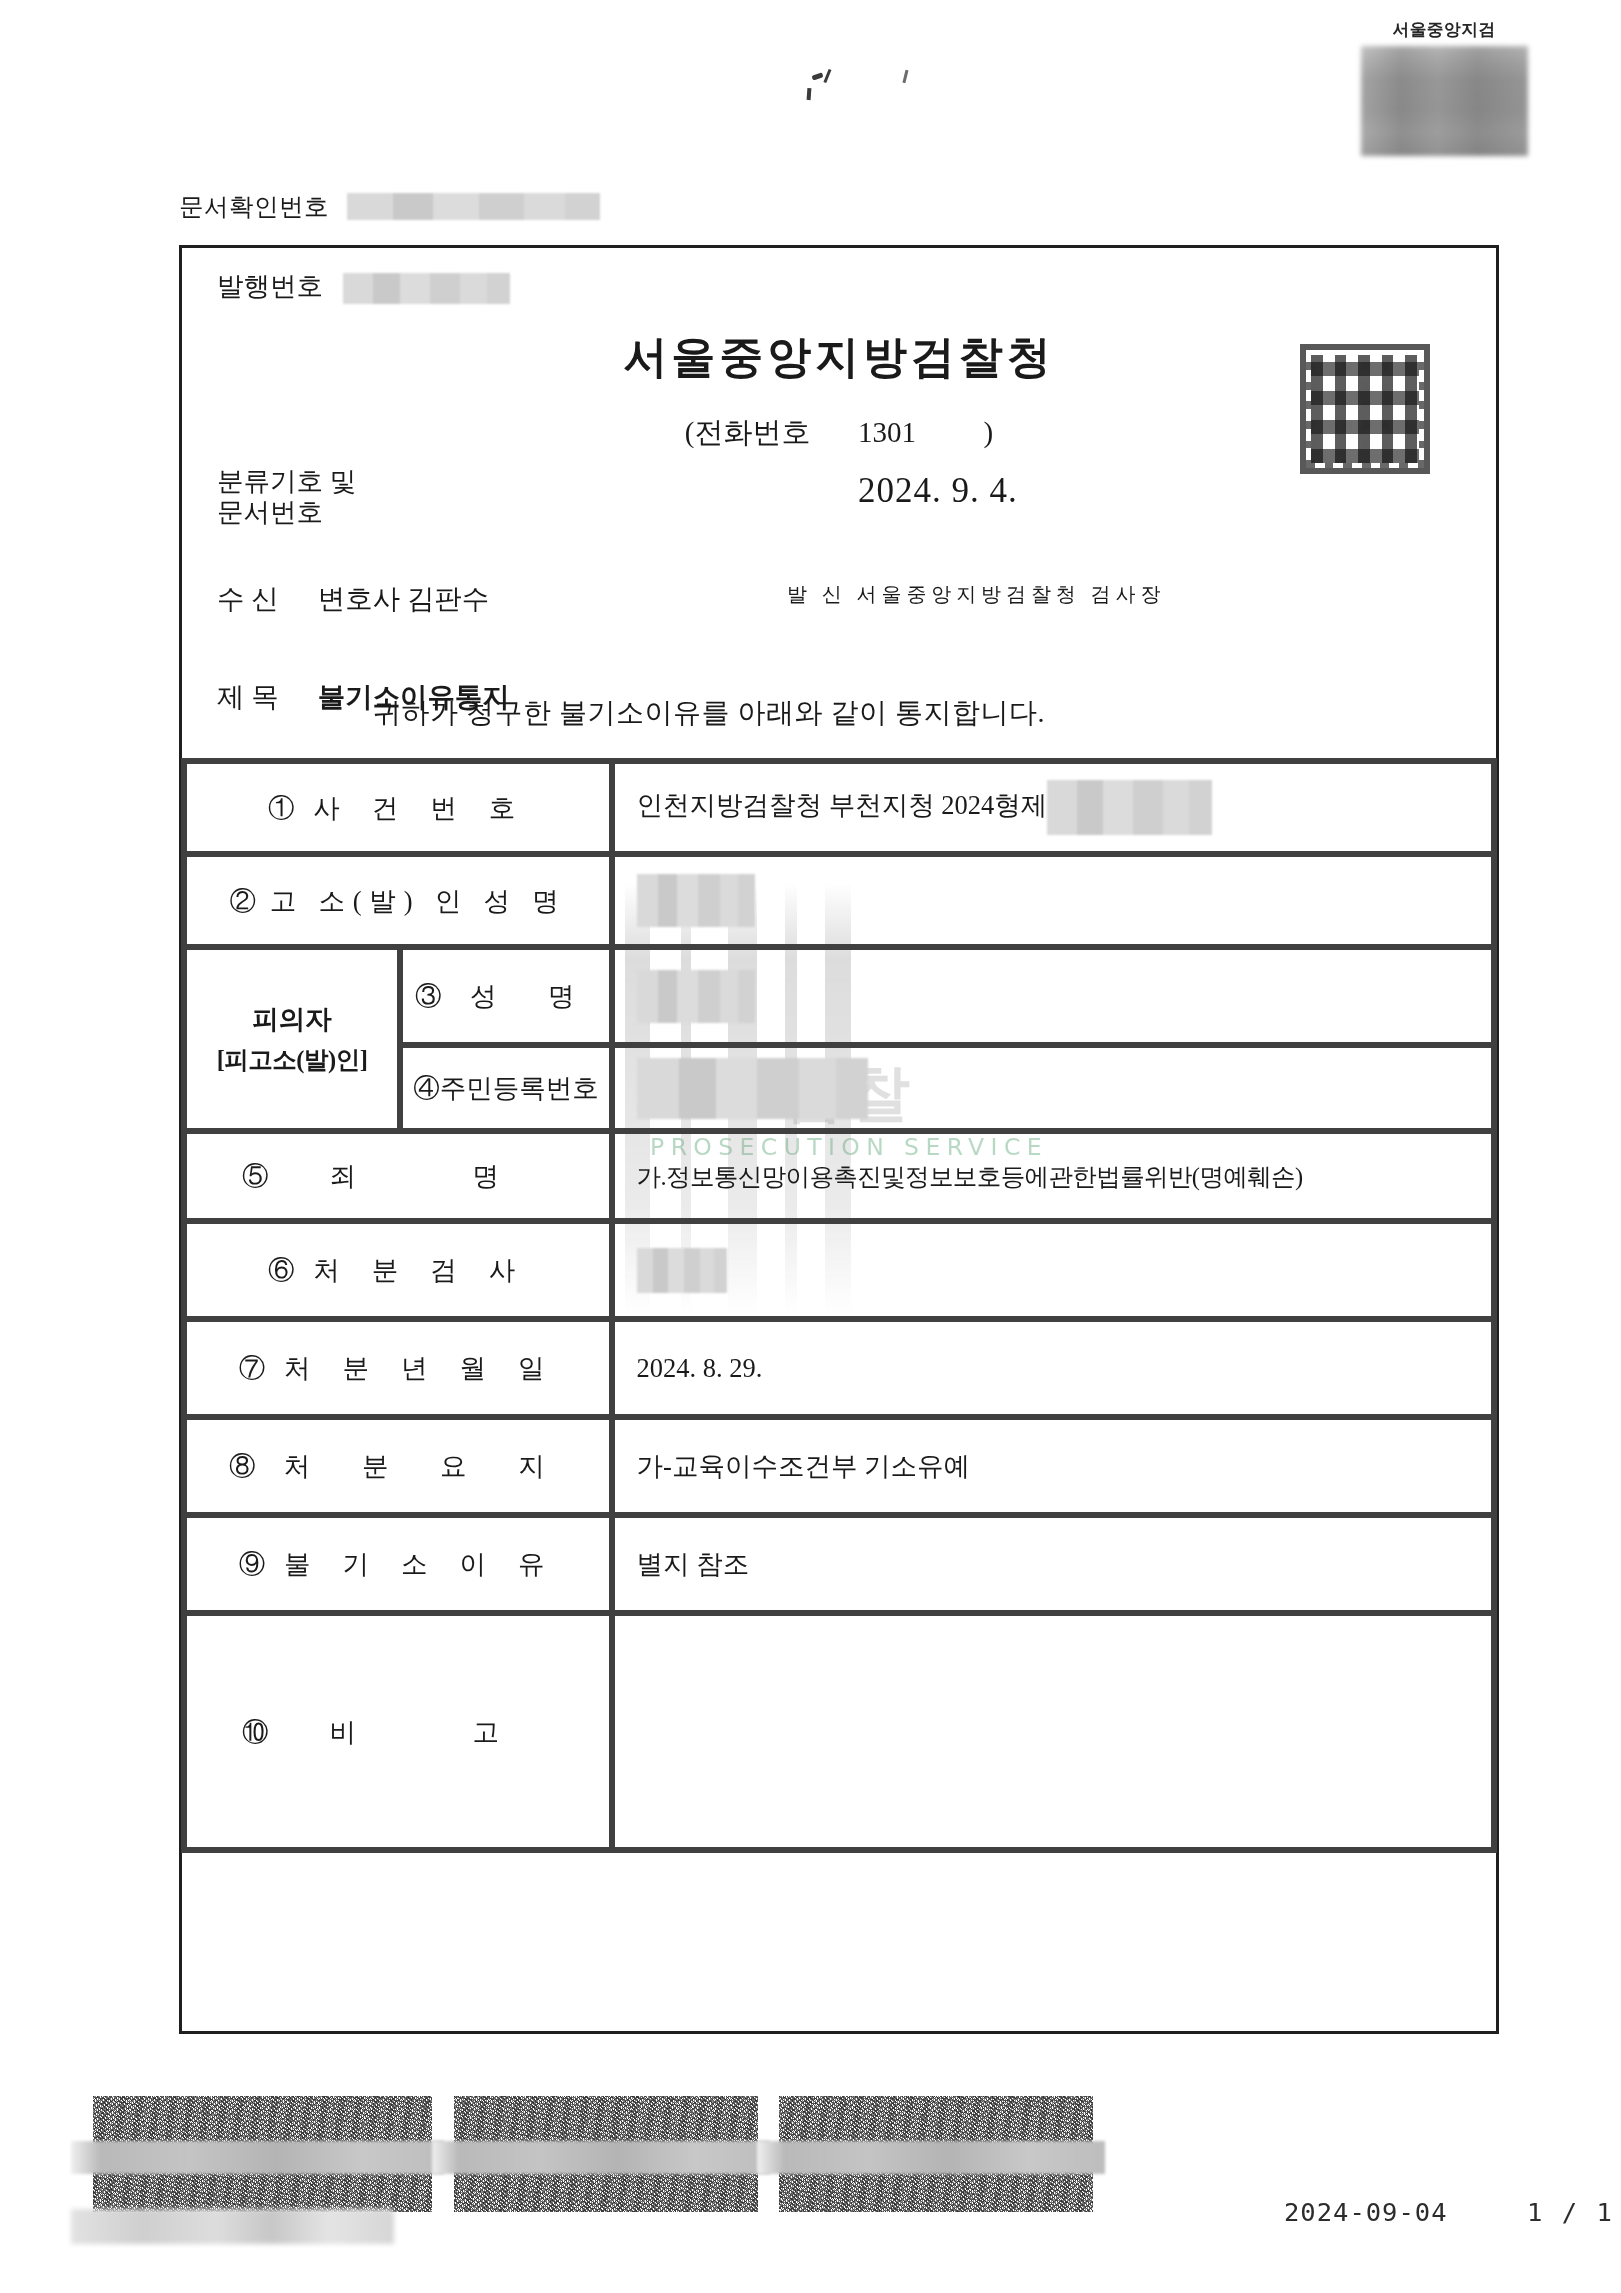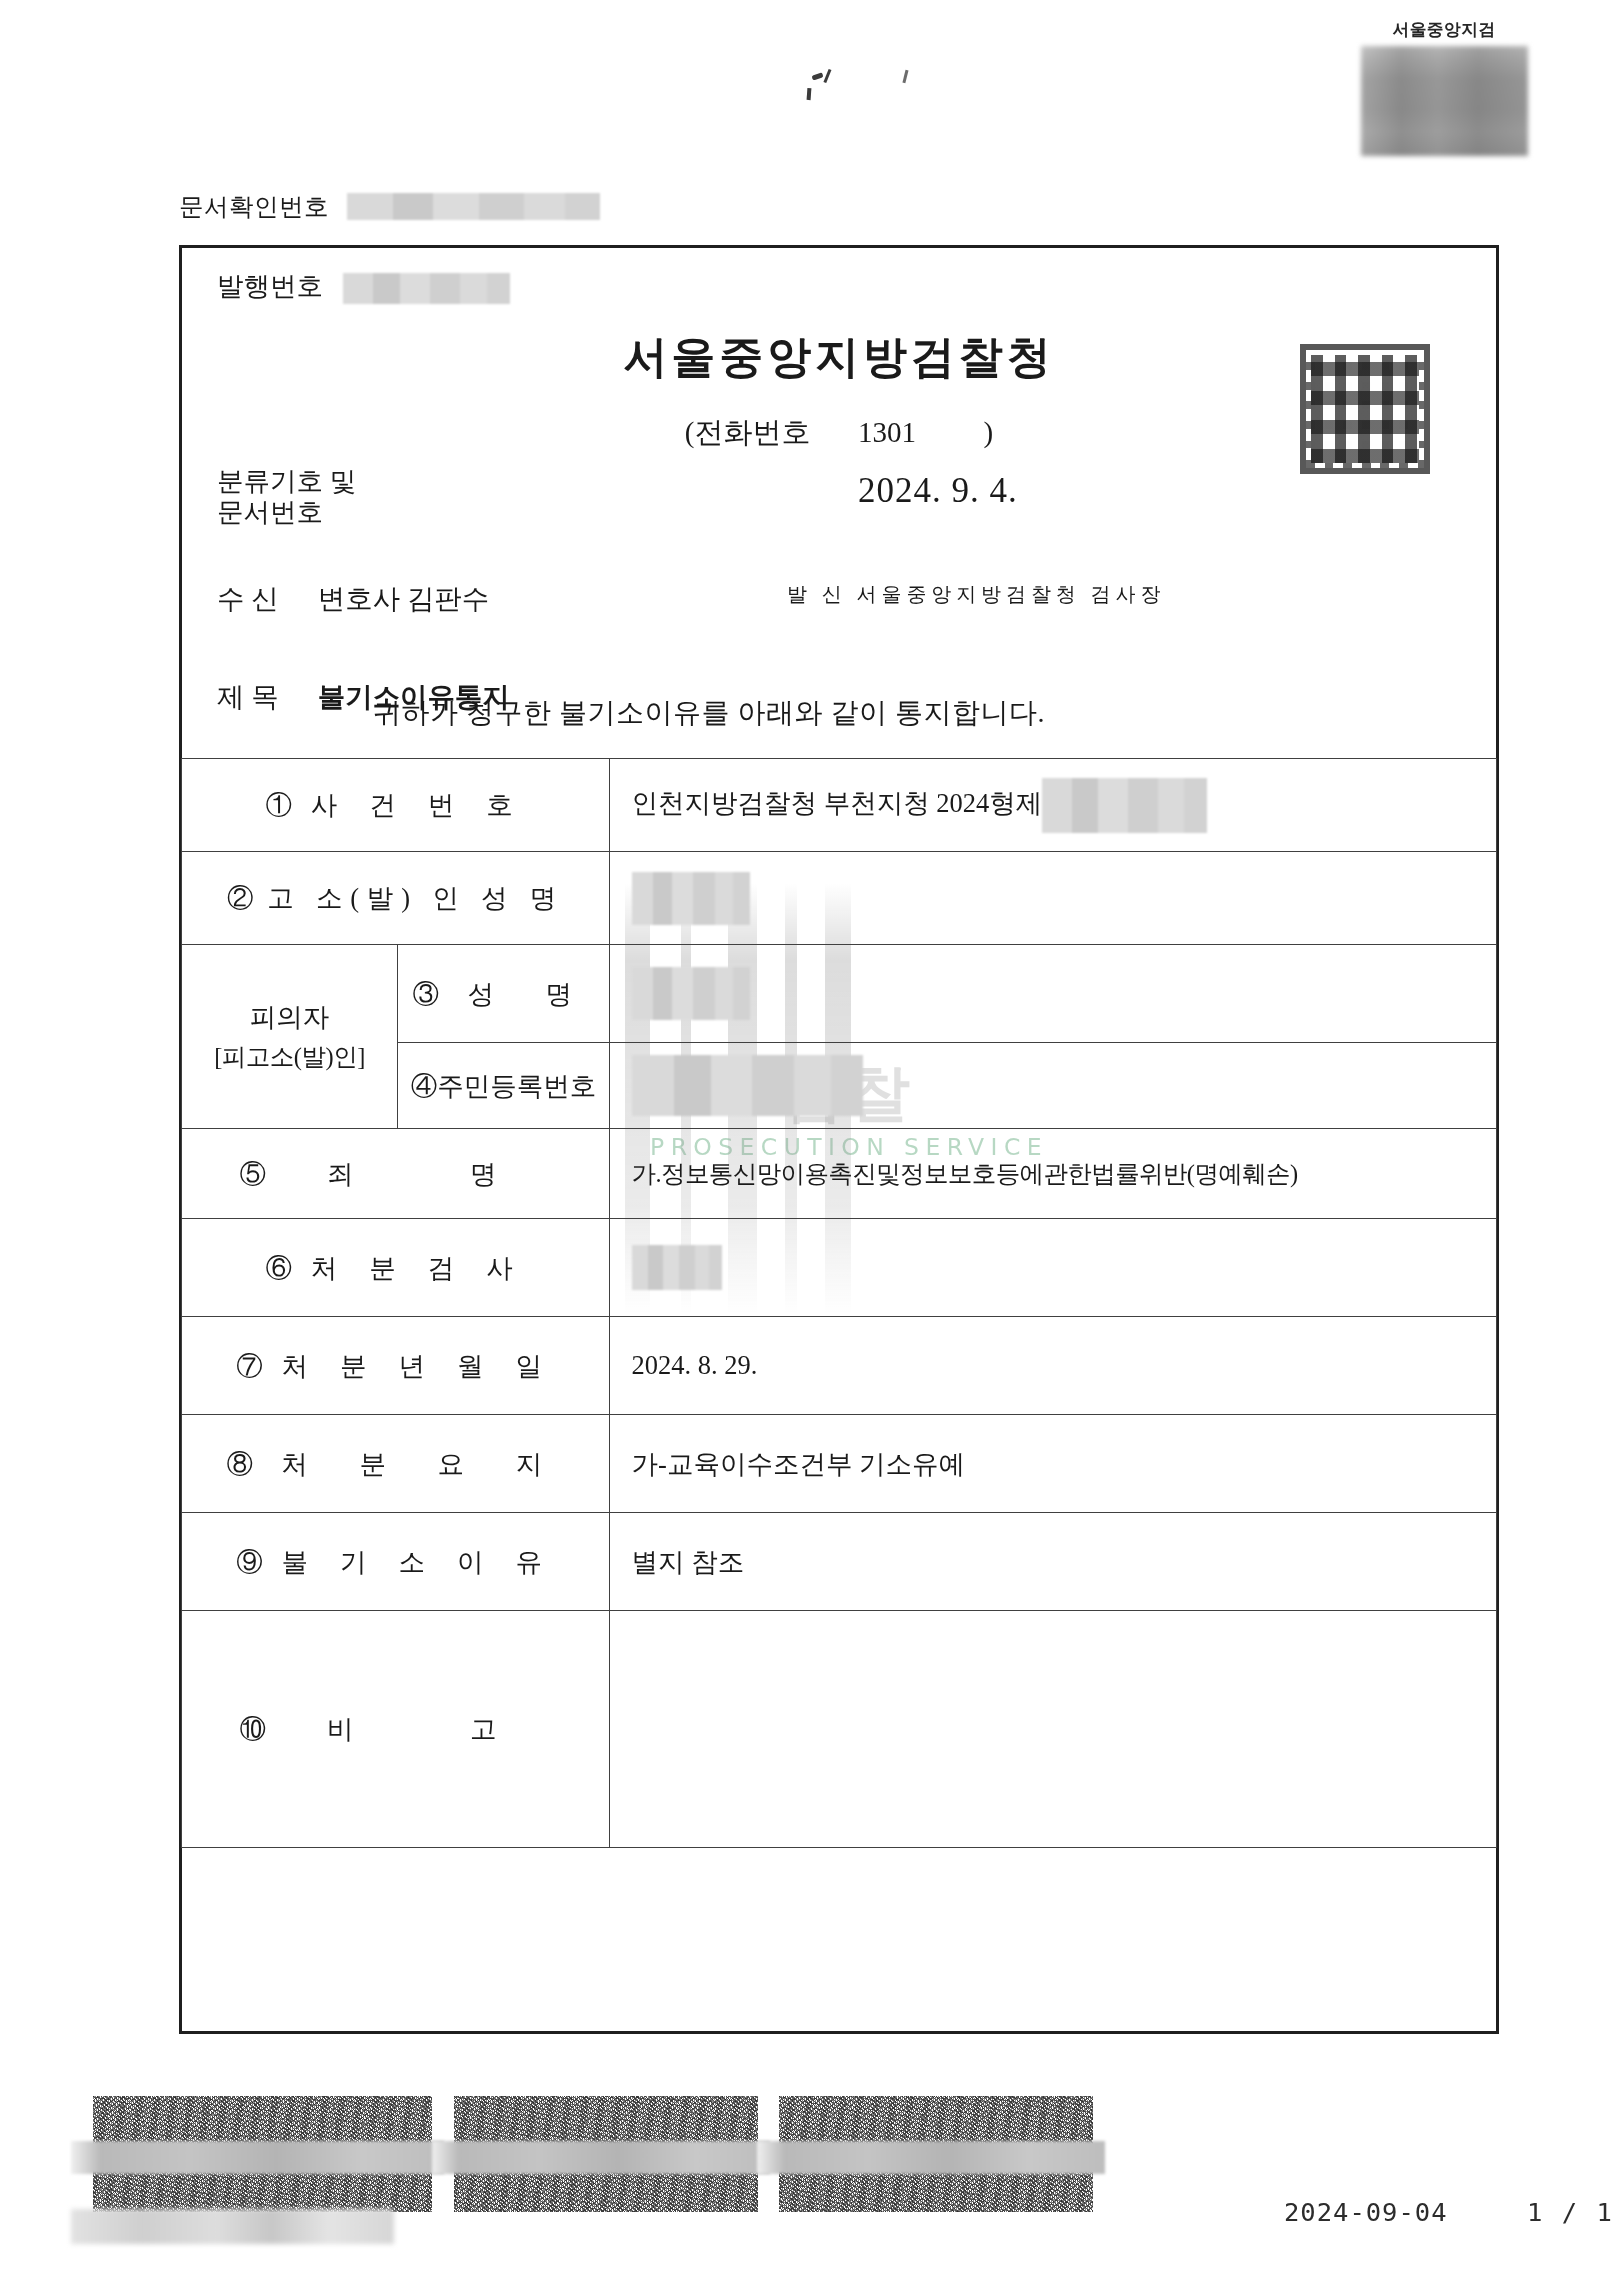--- a/index.html
+++ b/index.html
@@ -275,21 +275,21 @@
   #data-table {
     position: absolute;
     left: -1px;
     right: -1px;
     top: 510px;
     border-collapse: collapse;
     width: calc(100% + 2px);
     table-layout: fixed;
   }
   #data-table td {
-    border: 1px solid #404040;
+    border: 6px solid #404040;
     padding: 0;
     vertical-align: middle;
     font-size: 26.5px;
   }
   #data-table td.lbl {
     text-align: center;
     white-space: nowrap;
   }
   #data-table td.val {
     padding-left: 21.6px;
@@ -303,20 +303,21 @@
   .spread-wide {
     display: inline-block;
     letter-spacing: 22.5px;
     text-indent: 22.5px;
   }
   .circ { letter-spacing: 0; margin-right: 5.9px; }
   .merged-party {
     text-align: center;
     line-height: 1.55;
     font-size: 25.5px;
+    font-weight: bold;
   }
   .merged-party .mp2 { font-size: 24.5px; letter-spacing: -0.5px; }
   .val-redact-sm { width: 118px; height: 53px; }
   .val-redact-md { width: 165px; height: 55px; }
   .val-redact-lg { width: 231px; height: 61px; }
   .val-redact-xs { width: 90px;  height: 45px; }
 
   
   #footer-codes {
     position: absolute;

